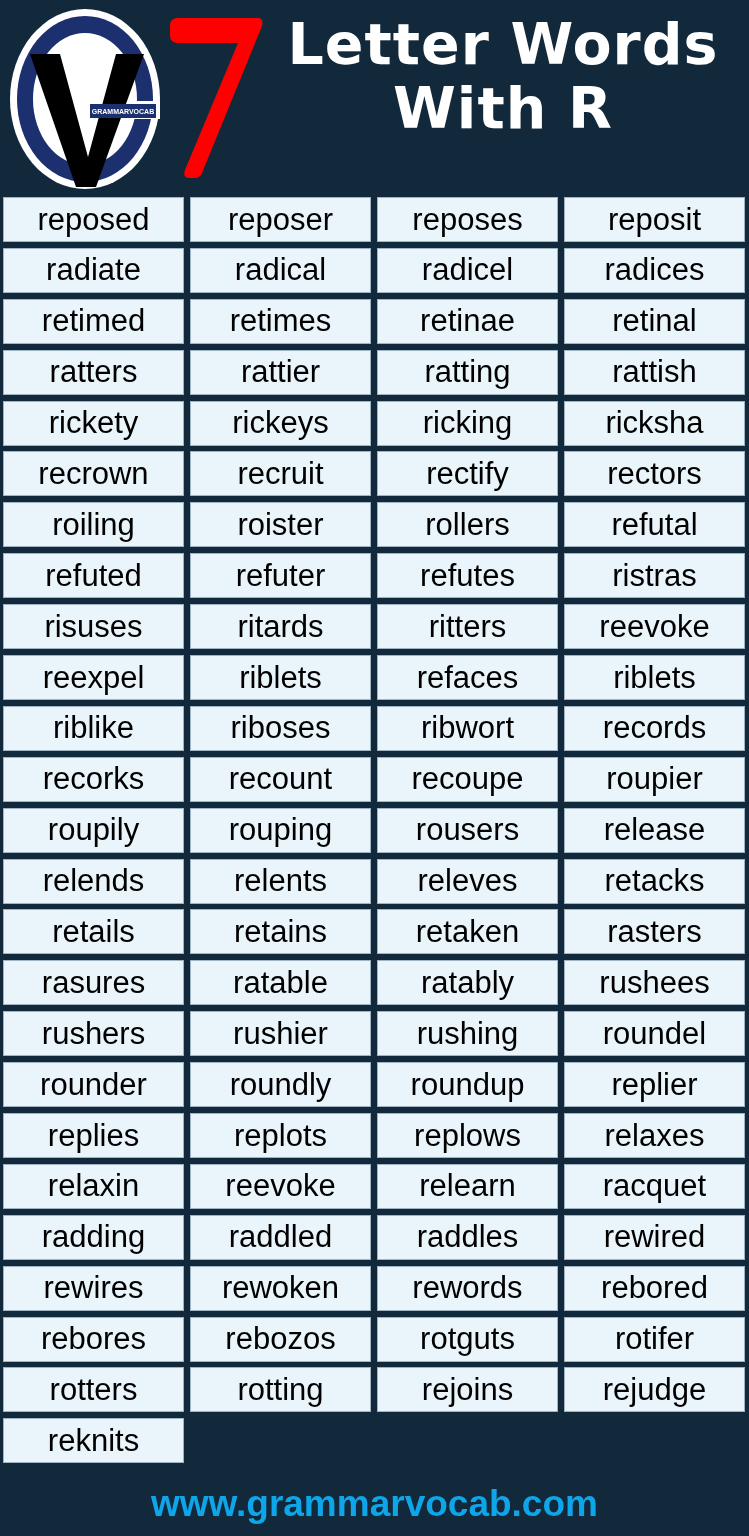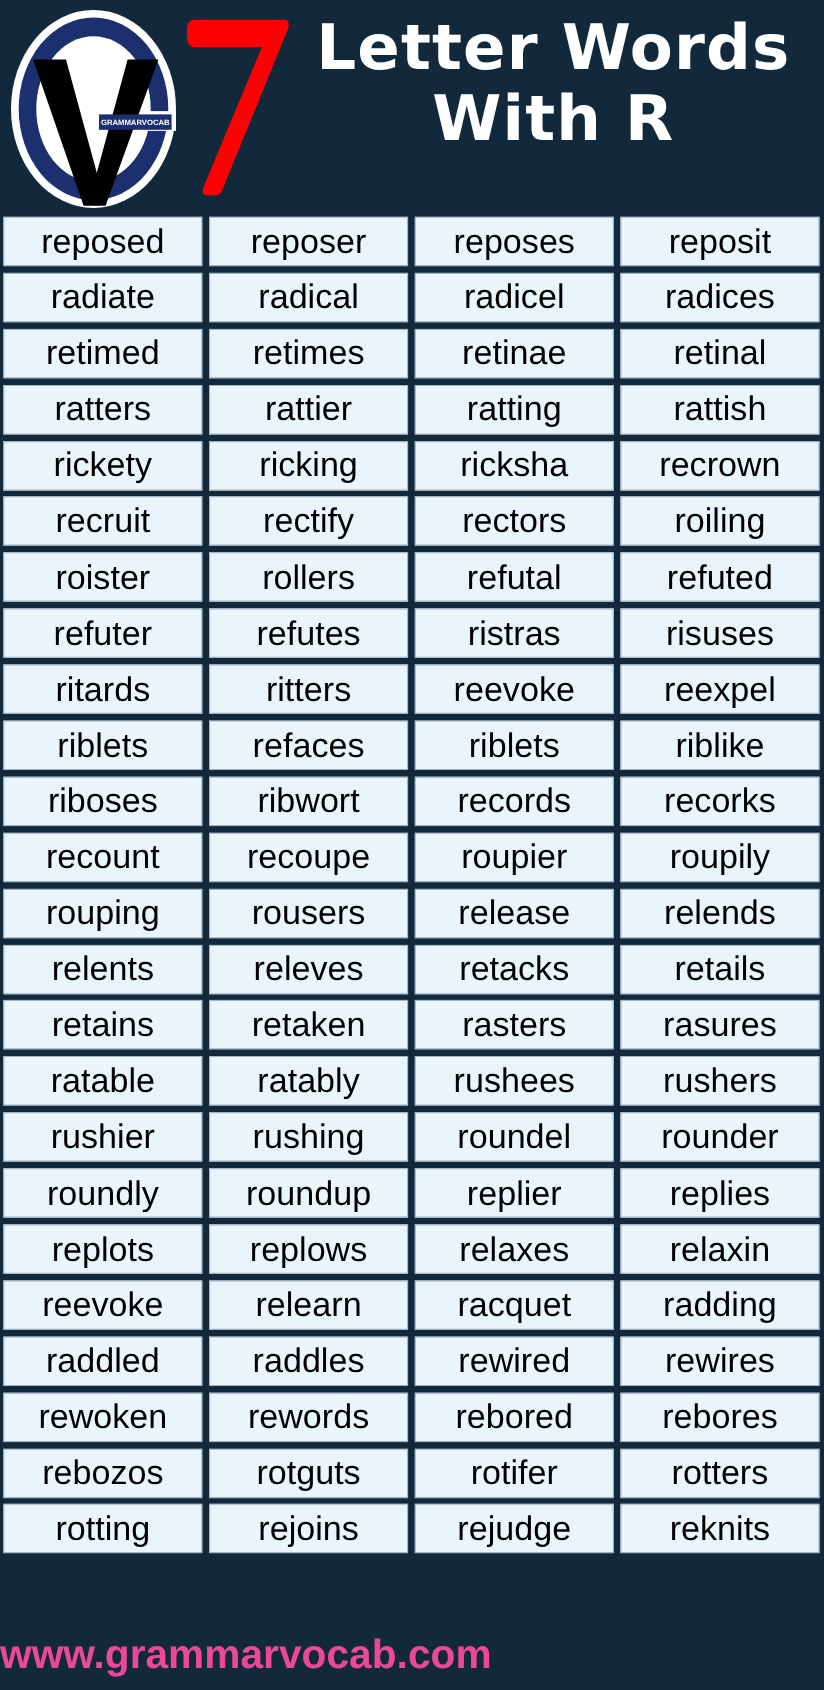--- a/index.html
+++ b/index.html
@@ -58,22 +58,22 @@
     justify-content: center;
     font-family: "Liberation Sans", sans-serif;
     font-size: 31px;
     color: #000000;
     letter-spacing: 0px;
   }
   .footer {
     position: absolute;
     left: 0; top: 1476px;
     width: 749px;
-    text-align: left;
-    color: #ec4899;
+    text-align: center;
+    color: #0ea5e9;
     font-family: "Liberation Sans", sans-serif;
     font-weight: bold;
     font-size: 37px;
     line-height: 56px;
   }
 </style>
 </head>
 <body>
 
 <div class="header">
@@ -106,20 +106,21 @@
     <div class="cell">radices</div>
     <div class="cell">retimed</div>
     <div class="cell">retimes</div>
     <div class="cell">retinae</div>
     <div class="cell">retinal</div>
     <div class="cell">ratters</div>
     <div class="cell">rattier</div>
     <div class="cell">ratting</div>
     <div class="cell">rattish</div>
     <div class="cell">rickety</div>
+    <div class="cell">rickeys</div>
     <div class="cell">ricking</div>
     <div class="cell">ricksha</div>
     <div class="cell">recrown</div>
     <div class="cell">recruit</div>
     <div class="cell">rectify</div>
     <div class="cell">rectors</div>
     <div class="cell">roiling</div>
     <div class="cell">roister</div>
     <div class="cell">rollers</div>
     <div class="cell">refutal</div>

